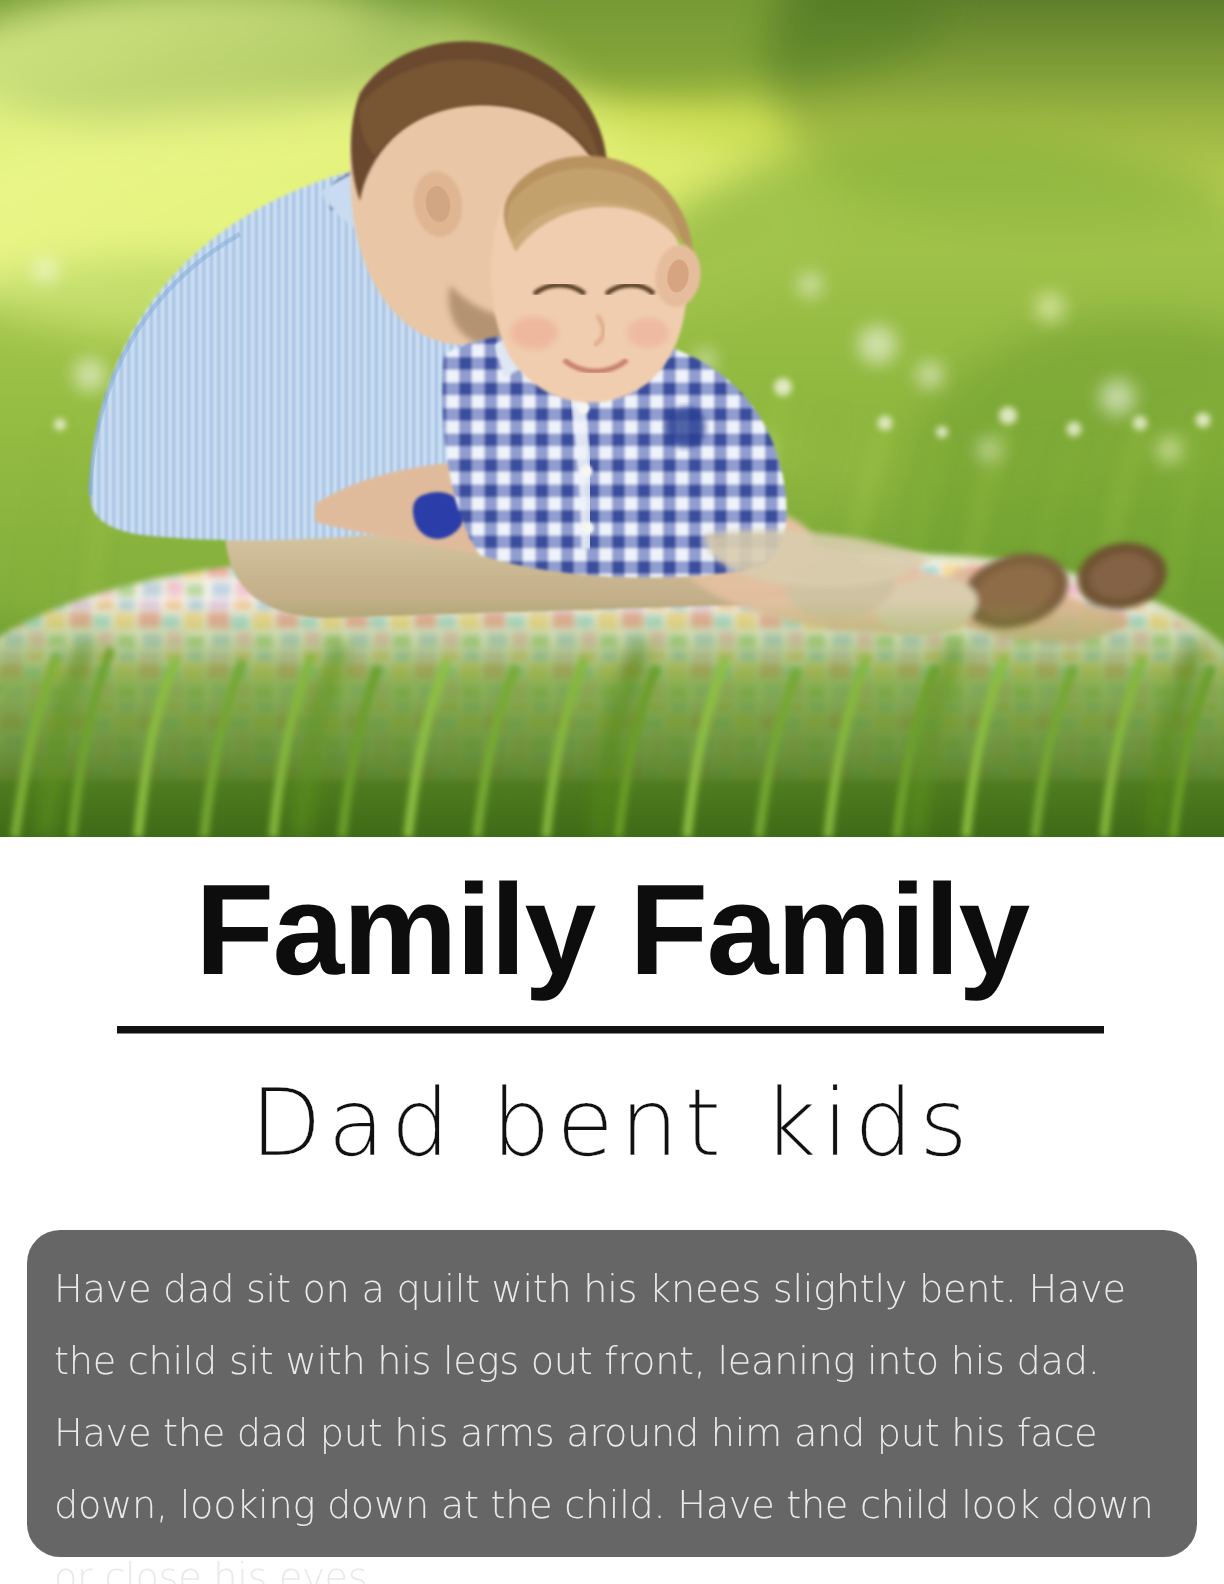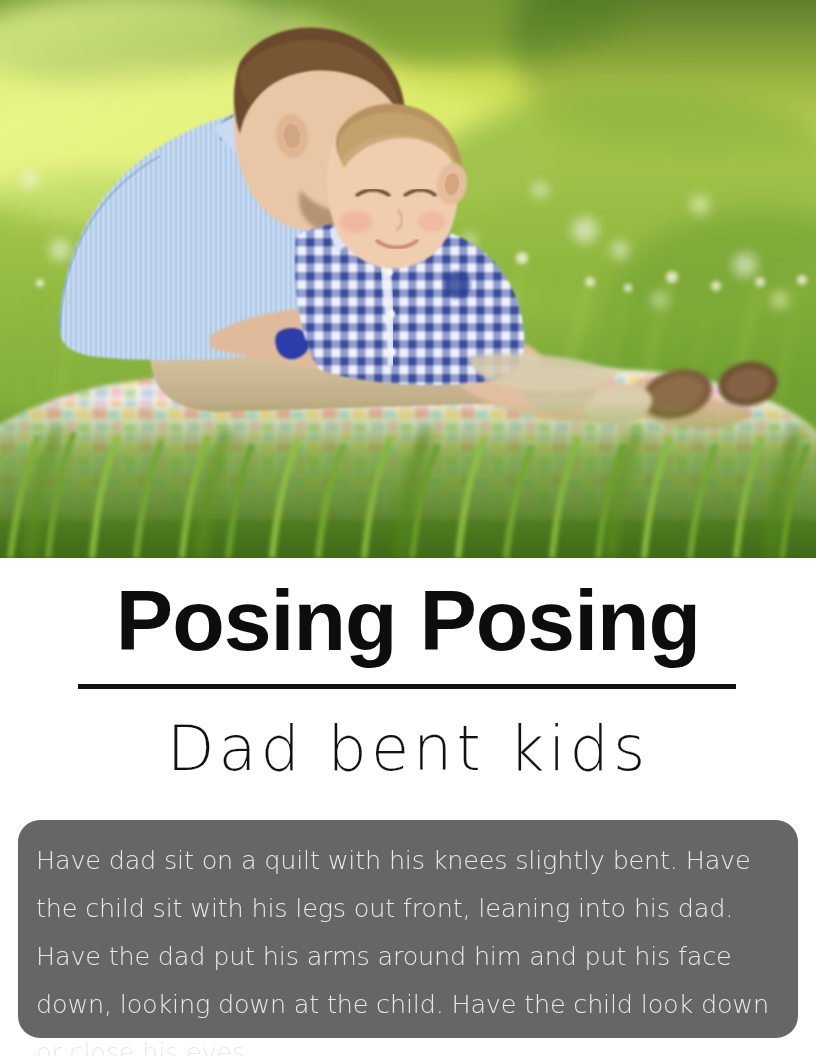--- a/index.html
+++ b/index.html
@@ -353,20 +353,20 @@
       <path d="M30 558 C36 496 44 462 58 428" stroke="#5f921f" stroke-width="9" fill="none"></path>
       <path d="M200 558 C206 498 214 464 228 430" stroke="#5f921f" stroke-width="9" fill="none"></path>
       <path d="M400 558 C406 498 414 464 428 430" stroke="#558818" stroke-width="9" fill="none"></path>
       <path d="M610 558 C616 498 624 464 638 430" stroke="#5f921f" stroke-width="9" fill="none"></path>
       <path d="M770 558 C776 498 784 464 798 430" stroke="#558818" stroke-width="9" fill="none"></path>
     </g>
   </svg>
 </div>
 
 <div class="title-block">
-  <div class="doc-title">Posing Posing</div>
+  <div class="doc-title">Family Family</div>
 </div>
 <div class="divider"></div>
 <div class="doc-subtitle">Dad bent kids</div>
 
 <div class="desc-card">
   <div class="desc-text">Have dad sit on a quilt with his knees slightly bent. Have the child sit with his legs out front, leaning into his dad. Have the dad put his arms around him and put his face down, looking down at the child. Have the child look down or close his eyes.</div>
 </div>
 
 </body></html>

